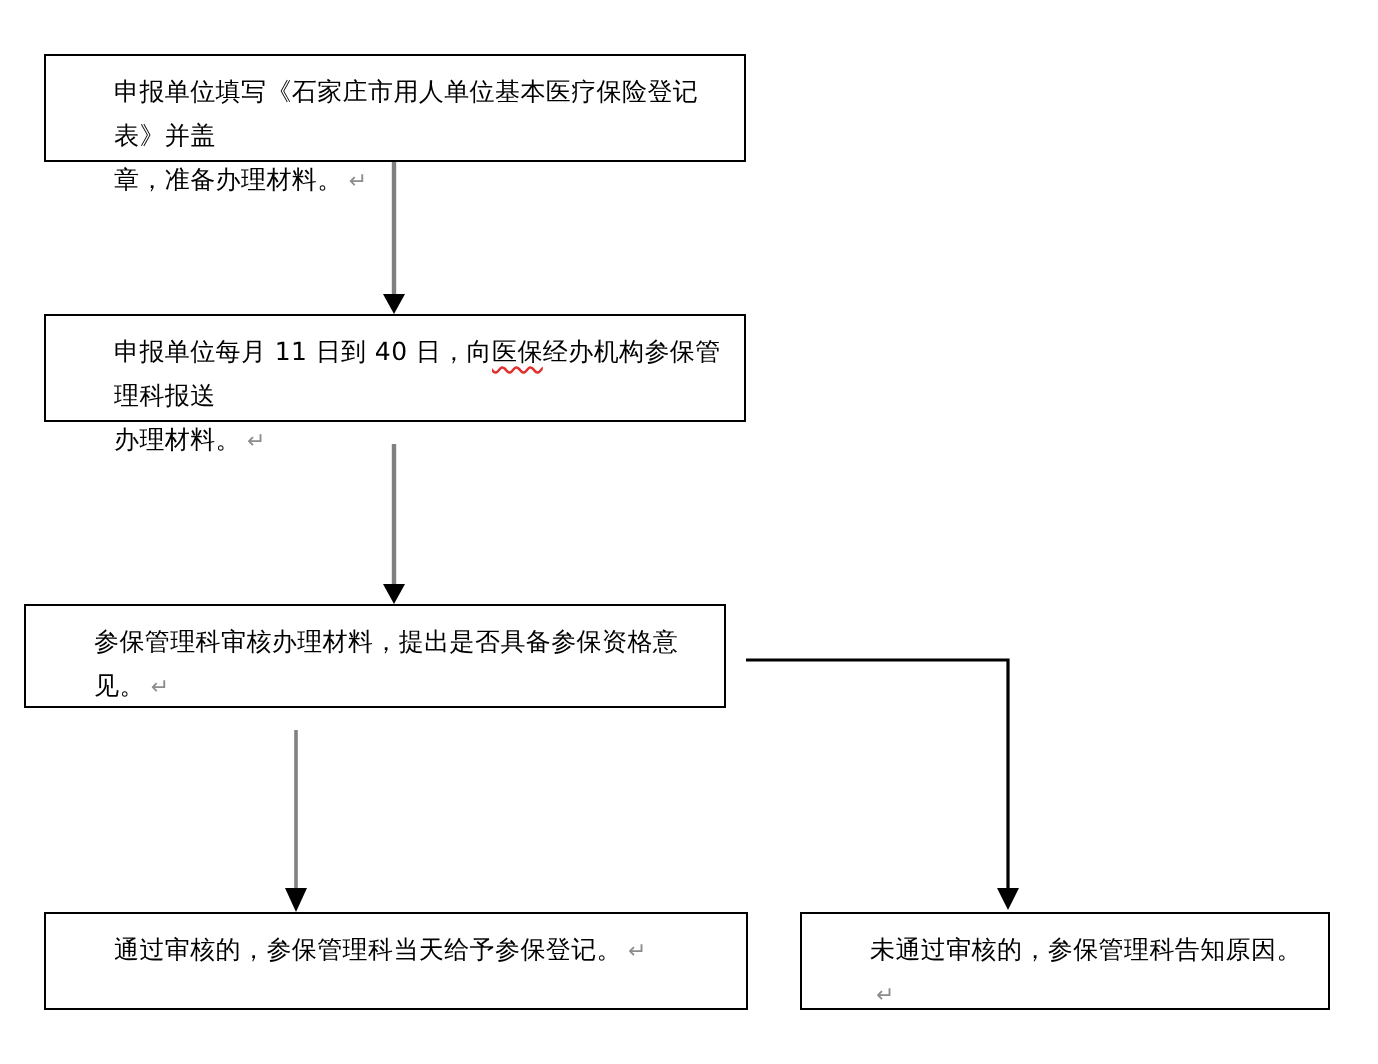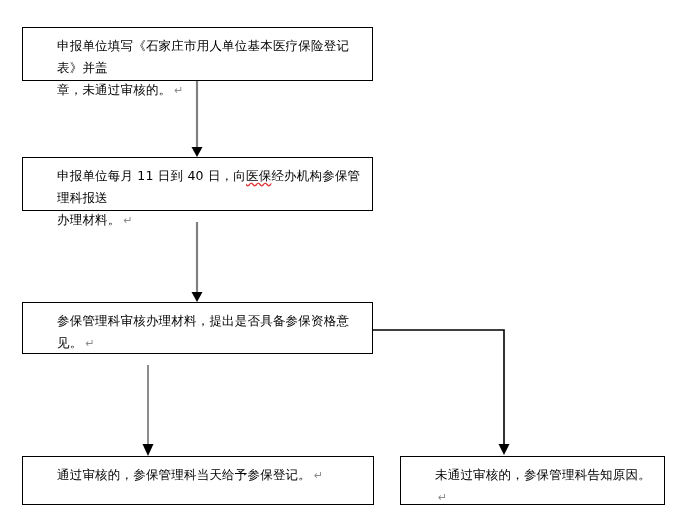--- a/index.html
+++ b/index.html
@@ -61,21 +61,21 @@
   .conn svg { display: block; overflow: visible; }
 </style>
 </head>
 <body>
 
 <div id="canvas">
 
   <div class="node" style="left:22px; top:27px; width:351px; height:54px;">
     <div class="node-text">
       <span>申报单位填写《石家庄市用人单位基本医疗保险登记表》并盖</span><br>
-      <span>章，未通过审核的。</span><span class="pilcrow">↵</span>
+      <span>章，准备办理材料。</span><span class="pilcrow">↵</span>
     </div>
   </div>
 
   <div class="conn" style="left:190px; top:81px; width:14px; height:76px;">
     <svg width="14" height="76" viewBox="0 0 14 76">
       <line x1="7" y1="0" x2="7" y2="68" stroke="#808080" stroke-width="2.2"></line>
       <polygon points="1.5,66 12.5,66 7,76" fill="#000000"></polygon>
     </svg>
   </div>
 
@@ -86,21 +86,21 @@
     </div>
   </div>
 
   <div class="conn" style="left:190px; top:222px; width:14px; height:80px;">
     <svg width="14" height="80" viewBox="0 0 14 80">
       <line x1="7" y1="0" x2="7" y2="72" stroke="#808080" stroke-width="2.2"></line>
       <polygon points="1.5,70 12.5,70 7,80" fill="#000000"></polygon>
     </svg>
   </div>
 
-  <div class="node" style="left:22px; top:302px; width:351px; height:52px;">
+  <div class="node" style="left:12px; top:302px; width:351px; height:52px;">
     <div class="node-text">
       <span>参保管理科审核办理材料，提出是否具备参保资格意见。</span><span class="pilcrow">↵</span>
     </div>
   </div>
 
   <div class="conn" style="left:373px; top:324px; width:140px; height:134px;">
     <svg width="140" height="134" viewBox="0 0 140 134">
       <path d="M 0,6 L 131,6 L 131,122" fill="none" stroke="#000000" stroke-width="1.6"></path>
       <polygon points="125.5,120 136.5,120 131,131" fill="#000000"></polygon>
     </svg>

